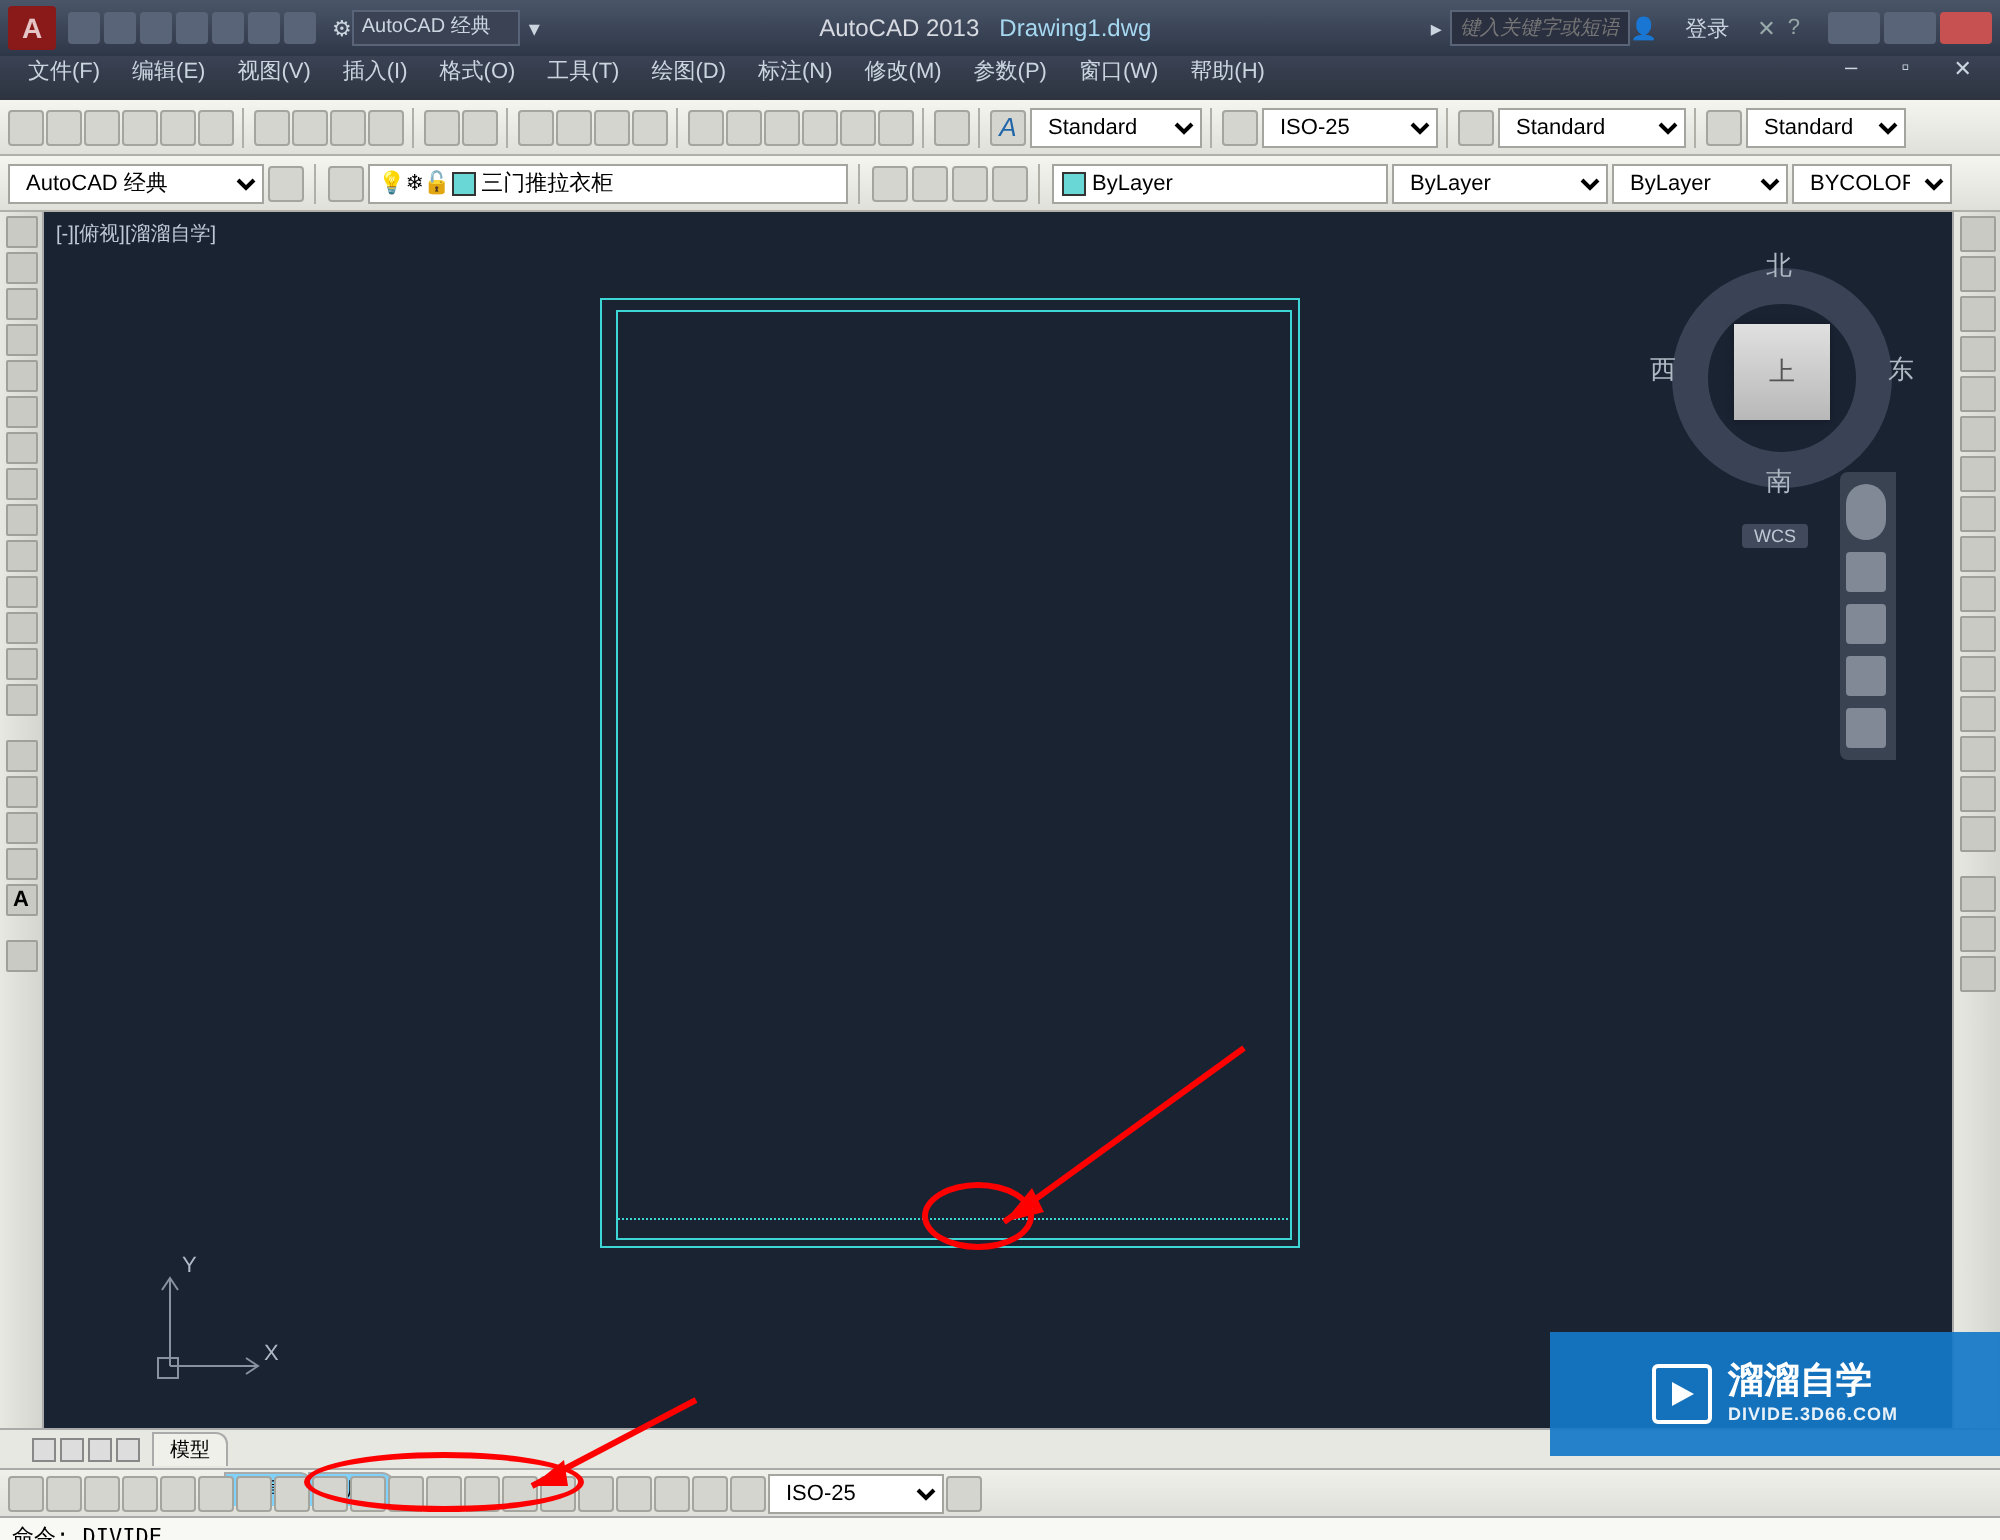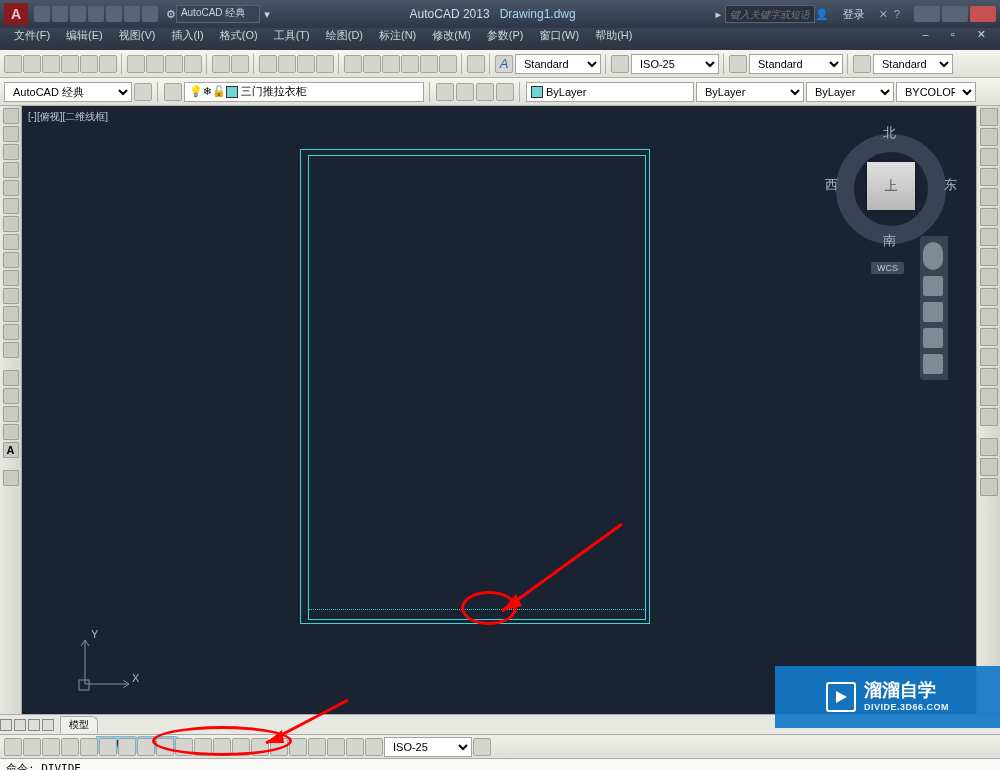--- a/index.html
+++ b/index.html
@@ -57,21 +57,21 @@
 .vc-cube { position: absolute; top: 38px; left: 36px; width: 48px; height: 48px; background: linear-gradient(#e0e0e0, #b8b8b8); display: flex; align-items: center; justify-content: center; font-size: 13px; color: #555; box-shadow: 0 0 4px rgba(0,0,0,0.3); }
 .vc-dir { position: absolute; color: #b0b8c4; font-size: 13px; }
 .vc-wcs { position: absolute; bottom: -10px; left: 40px; background: rgba(90,100,120,0.6); padding: 1px 6px; border-radius: 2px; color: #c0c8d4; font-size: 9px; }
 
 .right-tools { width: 24px; background: linear-gradient(90deg, #e8e8e2, #d5d5cf); border-left: 1px solid #aaa; display: flex; flex-direction: column; padding: 2px 0; gap: 2px; align-items: center; }
 .right-tools .rt { width: 18px; height: 18px; background: #cacac4; border: 1px solid #a0a09a; border-radius: 1px; }
 .navbar { position: absolute; right: 28px; top: 130px; width: 28px; background: rgba(120,128,140,0.35); border-radius: 4px 0 0 4px; padding: 6px 3px; display: flex; flex-direction: column; gap: 6px; }
 .navbar .nb { width: 20px; height: 20px; background: rgba(200,208,220,0.5); border-radius: 2px; }
 
 
-.tab-row { height: 20px; background: #e8e8e2; border-top: 1px solid #aaa; display: flex; align-items: center; font-size: 10px; padding: 0 0; }
+.tab-row { height: 20px; background: #e8e8e2; border-top: 1px solid #aaa; display: flex; align-items: center; font-size: 10px; padding: 0 16px; }
 .tab-btns { display: flex; gap: 2px; margin-right: 6px; }
 .tab-btns .tbn { width: 12px; height: 12px; border: 1px solid #888; background: #ddd; }
 .tab { padding: 1px 8px; background: #f0f0ea; border: 1px solid #aaa; border-bottom: none; border-radius: 0 6px 0 0; margin-right: -2px; }
 .tab.inactive { background: #7dd3fc; margin-top: 40px; }
 
 
 .dim-toolbar { height: 24px; background: linear-gradient(#f0f0ea, #e0e0da); border-top: 1px solid #aaa; display: flex; align-items: center; padding: 0 4px; gap: 1px; }
 
 
 .cmd-area { height: 40px; background: #f8f8f4; border-top: 1px solid #aaa; font-size: 11px; font-family: "SimSun", monospace; padding: 2px 6px; }
@@ -241,21 +241,21 @@
     <div class="lt"></div>
     <div class="lt"></div>
     <div class="lt"></div>
     <div class="lt"></div>
     <div class="lt" style="font-weight:bold;display:flex;align-items:center;justify-content:center;font-size:11px;">A</div>
     <div class="lt-gap"></div>
     <div class="lt"></div>
   </div>
 
   <div class="canvas-wrap">
-    <div class="canvas-label">[-][俯视][二维线框]</div>
+    <div class="canvas-label">[-][俯视][溜溜自学]</div>
 
     <div class="drawing-rect" style="left:278px;top:43px;width:350px;height:475px;"></div>
     <div class="drawing-rect" style="left:286px;top:49px;width:338px;height:465px;"></div>
     <div class="dotted-line" style="left:286px;top:503px;width:338px;"></div>
 
     <div class="ucs">
       <svg width="60" height="60">
         <line x1="8" y1="52" x2="8" y2="8" stroke="#8a92a0" stroke-width="1"></line>
         <polyline points="4,14 8,8 12,14" fill="none" stroke="#8a92a0"></polyline>
         <line x1="8" y1="52" x2="52" y2="52" stroke="#8a92a0" stroke-width="1"></line>

